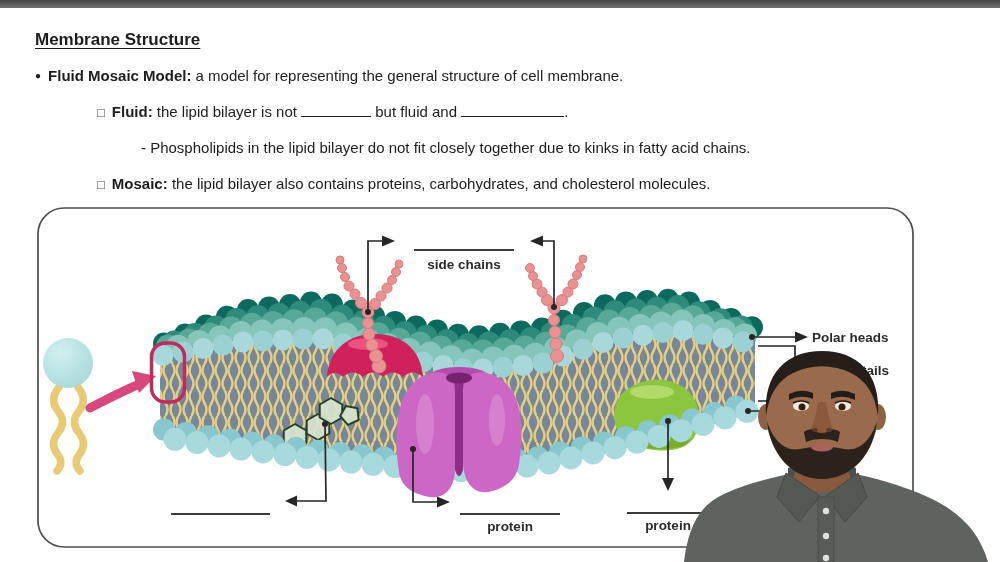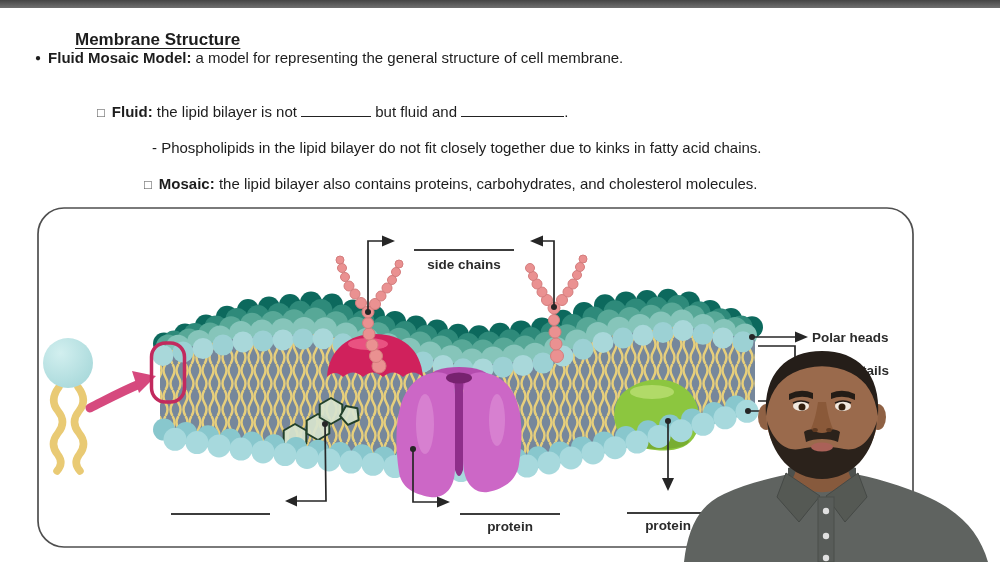--- a/index.html
+++ b/index.html
@@ -4,25 +4,25 @@
 <style>
   html,body{margin:0;padding:0;}
   body{
     width:1000px;height:562px;position:relative;overflow:hidden;
     background:#ffffff;font-family:"Liberation Sans",sans-serif;
   }
   .topbar{position:absolute;top:0;left:0;width:1000px;height:8px;
     background:linear-gradient(#454545,#707070);}
   .line{position:absolute;white-space:nowrap;color:#1d1d1d;font-size:15px;}
   .title{top:30px;left:35px;font-size:17px;font-weight:700;}
-  .title-text{text-decoration:underline;text-underline-offset:3px;margin-left:40px;}
-  .b1{top:49px;left:35px;}
+  .title-text{text-decoration:underline;text-underline-offset:3px;}
+  .b1{top:67px;left:35px;}
   .s1{top:103px;left:97px;text-align:center;}
-  .n1{top:139px;left:152px;}
-  .s2{top:175px;left:97px;margin-left:47px;}
+  .n1{top:139px;left:141px;}
+  .s2{top:175px;left:97px;}
   .dot{font-size:10px;vertical-align:2px;margin-right:7px;}
   .sq{font-size:13px;color:#4a4a4a;margin-right:7px;}
   b{font-weight:700;}
   .blank{display:inline-block;border-bottom:1.6px solid #222;height:13px;}
   .w1{width:70px;}
   .w2{width:103px;}
   svg.fig{position:absolute;left:0;top:0;}
   svg text{font-family:"Liberation Sans",sans-serif;font-weight:700;fill:#2b2b2b;font-size:13.5px;}
 </style>
 </head>

